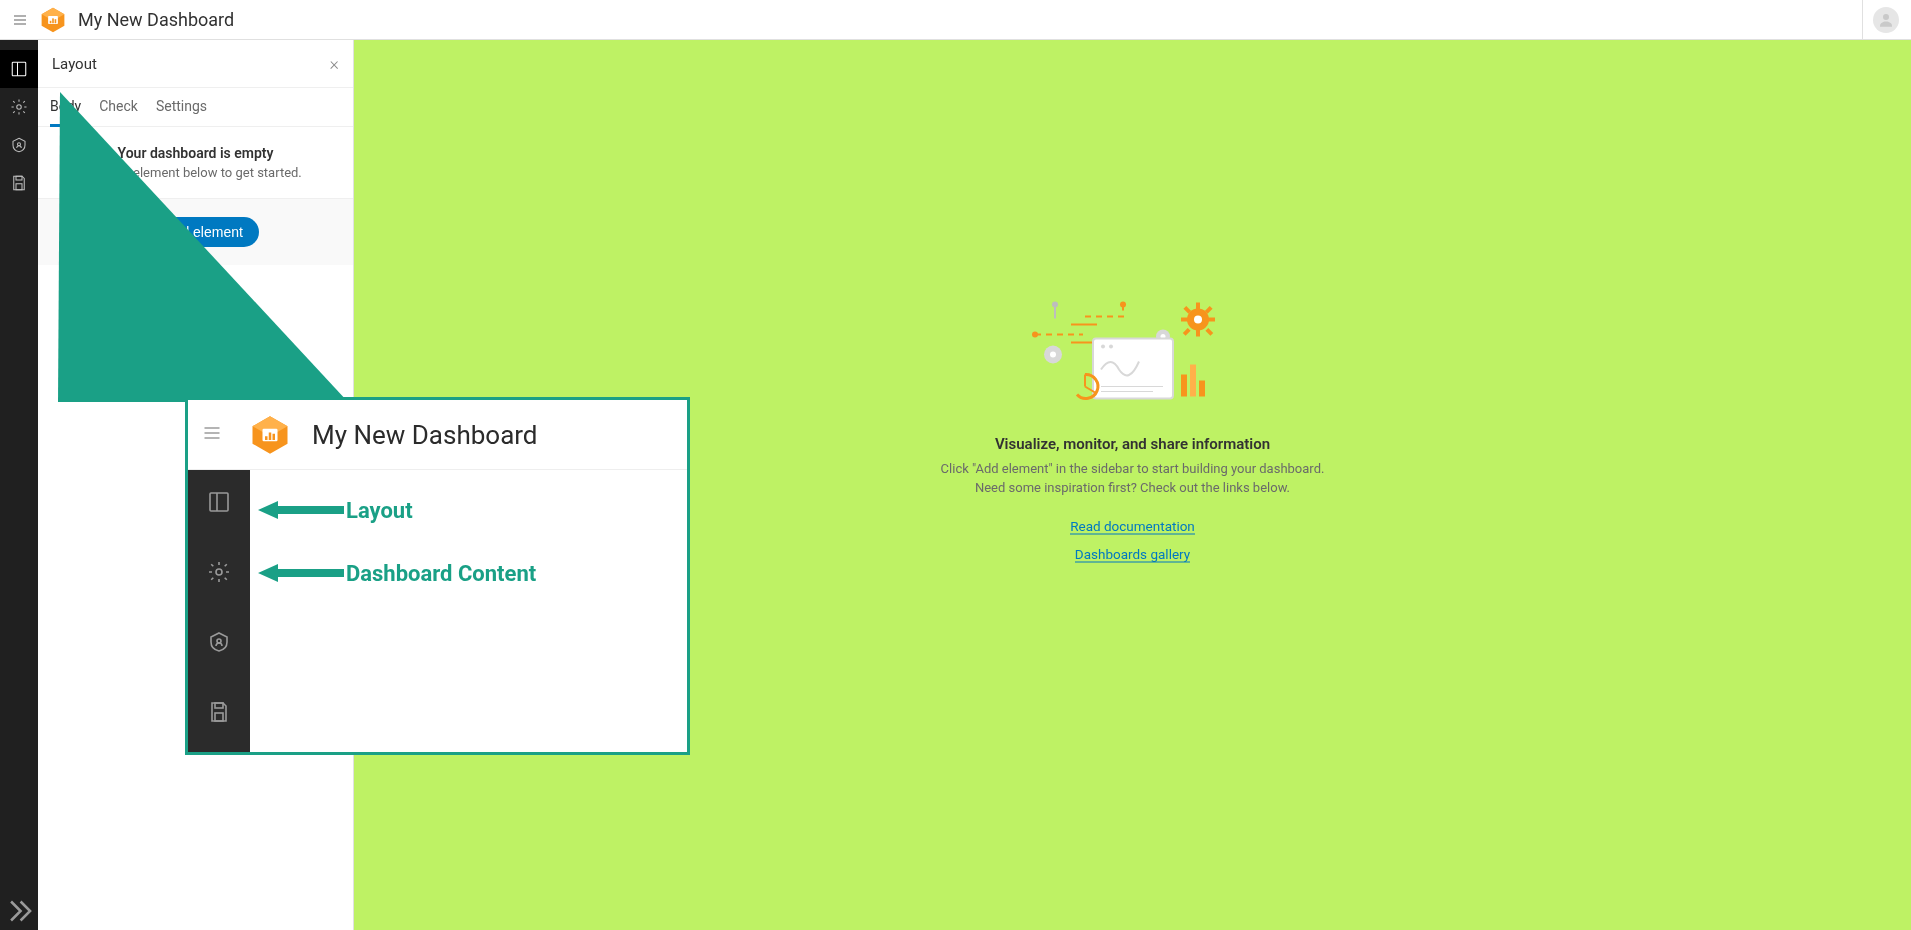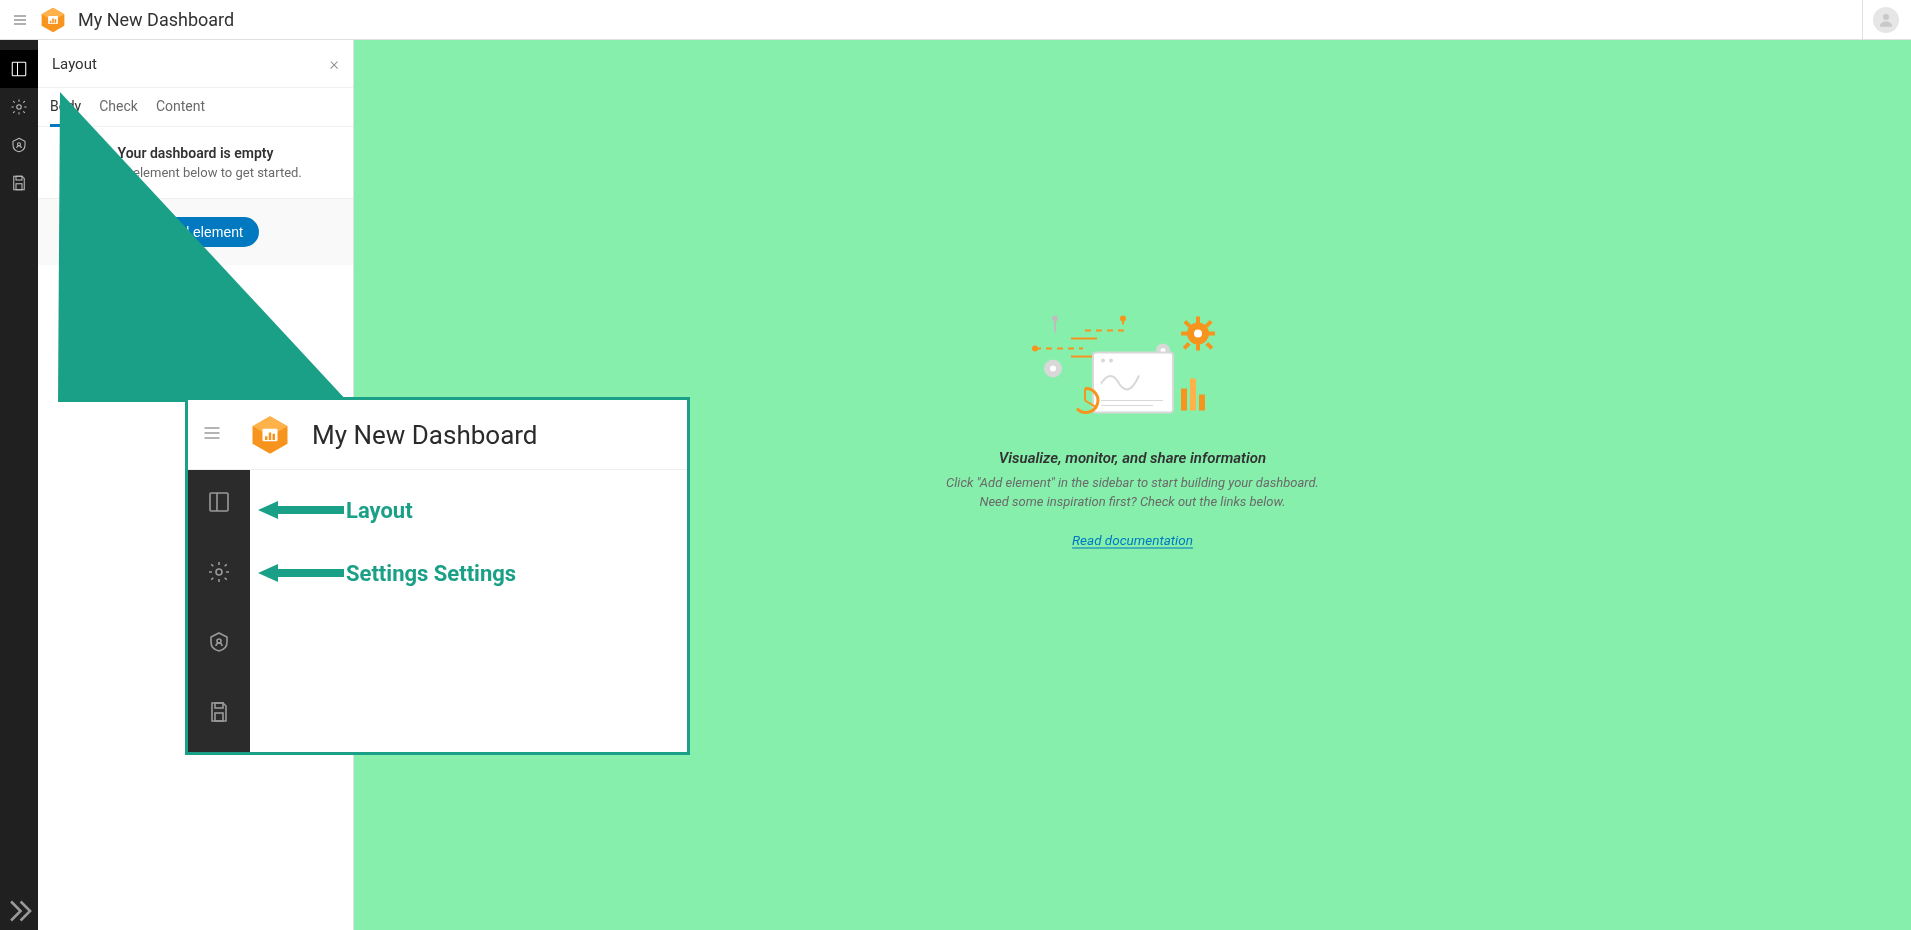--- a/index.html
+++ b/index.html
@@ -35,21 +35,21 @@
   .panel-tabs .tab { padding-bottom: 10px; color: #6a6a6a; cursor: pointer; }
   .panel-tabs .tab.active { color: #323232; border-bottom: 3px solid #0079c1; margin-bottom: -1px; }
   .panel-empty { text-align: center; padding: 18px 28px; border-bottom: 1px solid #efefef; }
   .panel-empty .l1 { font-weight: 600; font-size: 14px; margin-bottom: 4px; }
   .panel-empty .l2 { color: #6a6a6a; font-size: 13px; }
   .panel-add { padding: 18px; text-align: center; background:#f9f9f9; flex:0; }
   .add-btn { display: inline-flex; align-items: center; gap: 8px; background: #0079c1; color: #fff; border: none; border-radius: 18px; padding: 7px 16px; font-size: 14px; cursor: pointer; }
   .add-btn .plus { font-size: 14px; line-height: 1; }
 
   
-  .canvas { flex: 1; position: relative; background: #86efac; overflow: hidden; font-style: italic; }
+  .canvas { flex: 1; position: relative; background: #bef264; overflow: hidden; }
   .empty-state { position: absolute; left: 50%; top: 44%; transform: translate(-50%, -50%); width: 520px; text-align: center; }
   .empty-state .illus { width: 220px; height: 120px; margin: 0 auto 20px auto; display:block; }
   .empty-state .h { font-size: 15px; font-weight: 600; margin-bottom: 6px; }
   .empty-state .p { font-size: 13px; color: #6a6a6a; line-height: 1.5; margin-bottom: 16px; }
   .empty-state .links a { display: inline-block; color: #0079c1; text-decoration: none; border-bottom: 1px solid #0079c1; margin: 4px 0; font-size: 13.5px; }
   .empty-state .links div { margin: 3px 0; }
 
   
   .annot { position: absolute; left: 185px; top: 397px; width: 505px; height: 358px; border: 3px solid #1aa086; background: #fff; z-index: 20; box-shadow: 0 0 0 0; }
   .annot-pointer { position: absolute; left: 38px; top: 82px; z-index: 19; pointer-events:none;}
@@ -141,21 +141,21 @@
   </div>
 
   <div class="panel">
     <div class="panel-header">
       <div class="ptitle">Layout</div>
       <div class="close">×</div>
     </div>
     <div class="panel-tabs">
       <div class="tab active">Body</div>
       <div class="tab">Check</div>
-      <div class="tab">Content</div>
+      <div class="tab">Settings</div>
     </div>
     <div class="panel-empty">
       <div class="l1">Your dashboard is empty</div>
       <div class="l2">Add an element below to get started.</div>
     </div>
     <div class="panel-add">
       <button class="add-btn">
         <span class="plus">+</span>
         <span>Add element</span>
       </button>
@@ -216,20 +216,21 @@
         <rect x="167" y="70" width="6" height="32" fill="#ffb14a"></rect>
         <rect x="176" y="86" width="6" height="16" fill="#f7941d"></rect>
       </svg>
       <div class="h">Visualize, monitor, and share information</div>
       <div class="p">
         <span>Click "Add element" in the sidebar to start building your dashboard.</span><br>
         <span>Need some inspiration first? Check out the links below.</span>
       </div>
       <div class="links">
         <div><a href="#">Read documentation</a></div>
+        <div><a href="#">Dashboards gallery</a></div>
       </div>
     </div>
   </div>
 </div>
 
 <svg class="annot-pointer" width="340" height="340">
   <polygon points="22,10 310,320 20,320" fill="#1aa086"></polygon>
 </svg>
 
 <div class="annot">
@@ -288,17 +289,17 @@
             </svg>
           </div>
         <div class="lbl">Layout</div>
       </div>
       <div class="row">
         <div class="arrow">
             <svg viewBox="0 0 86 22">
               <polygon points="0,11 20,2 20,7 86,7 86,15 20,15 20,20" fill="#1aa086"></polygon>
             </svg>
           </div>
-        <div class="lbl">Settings Settings</div>
+        <div class="lbl">Dashboard Content</div>
       </div>
     </div>
   </div>
 </div>
 
 </body></html>

